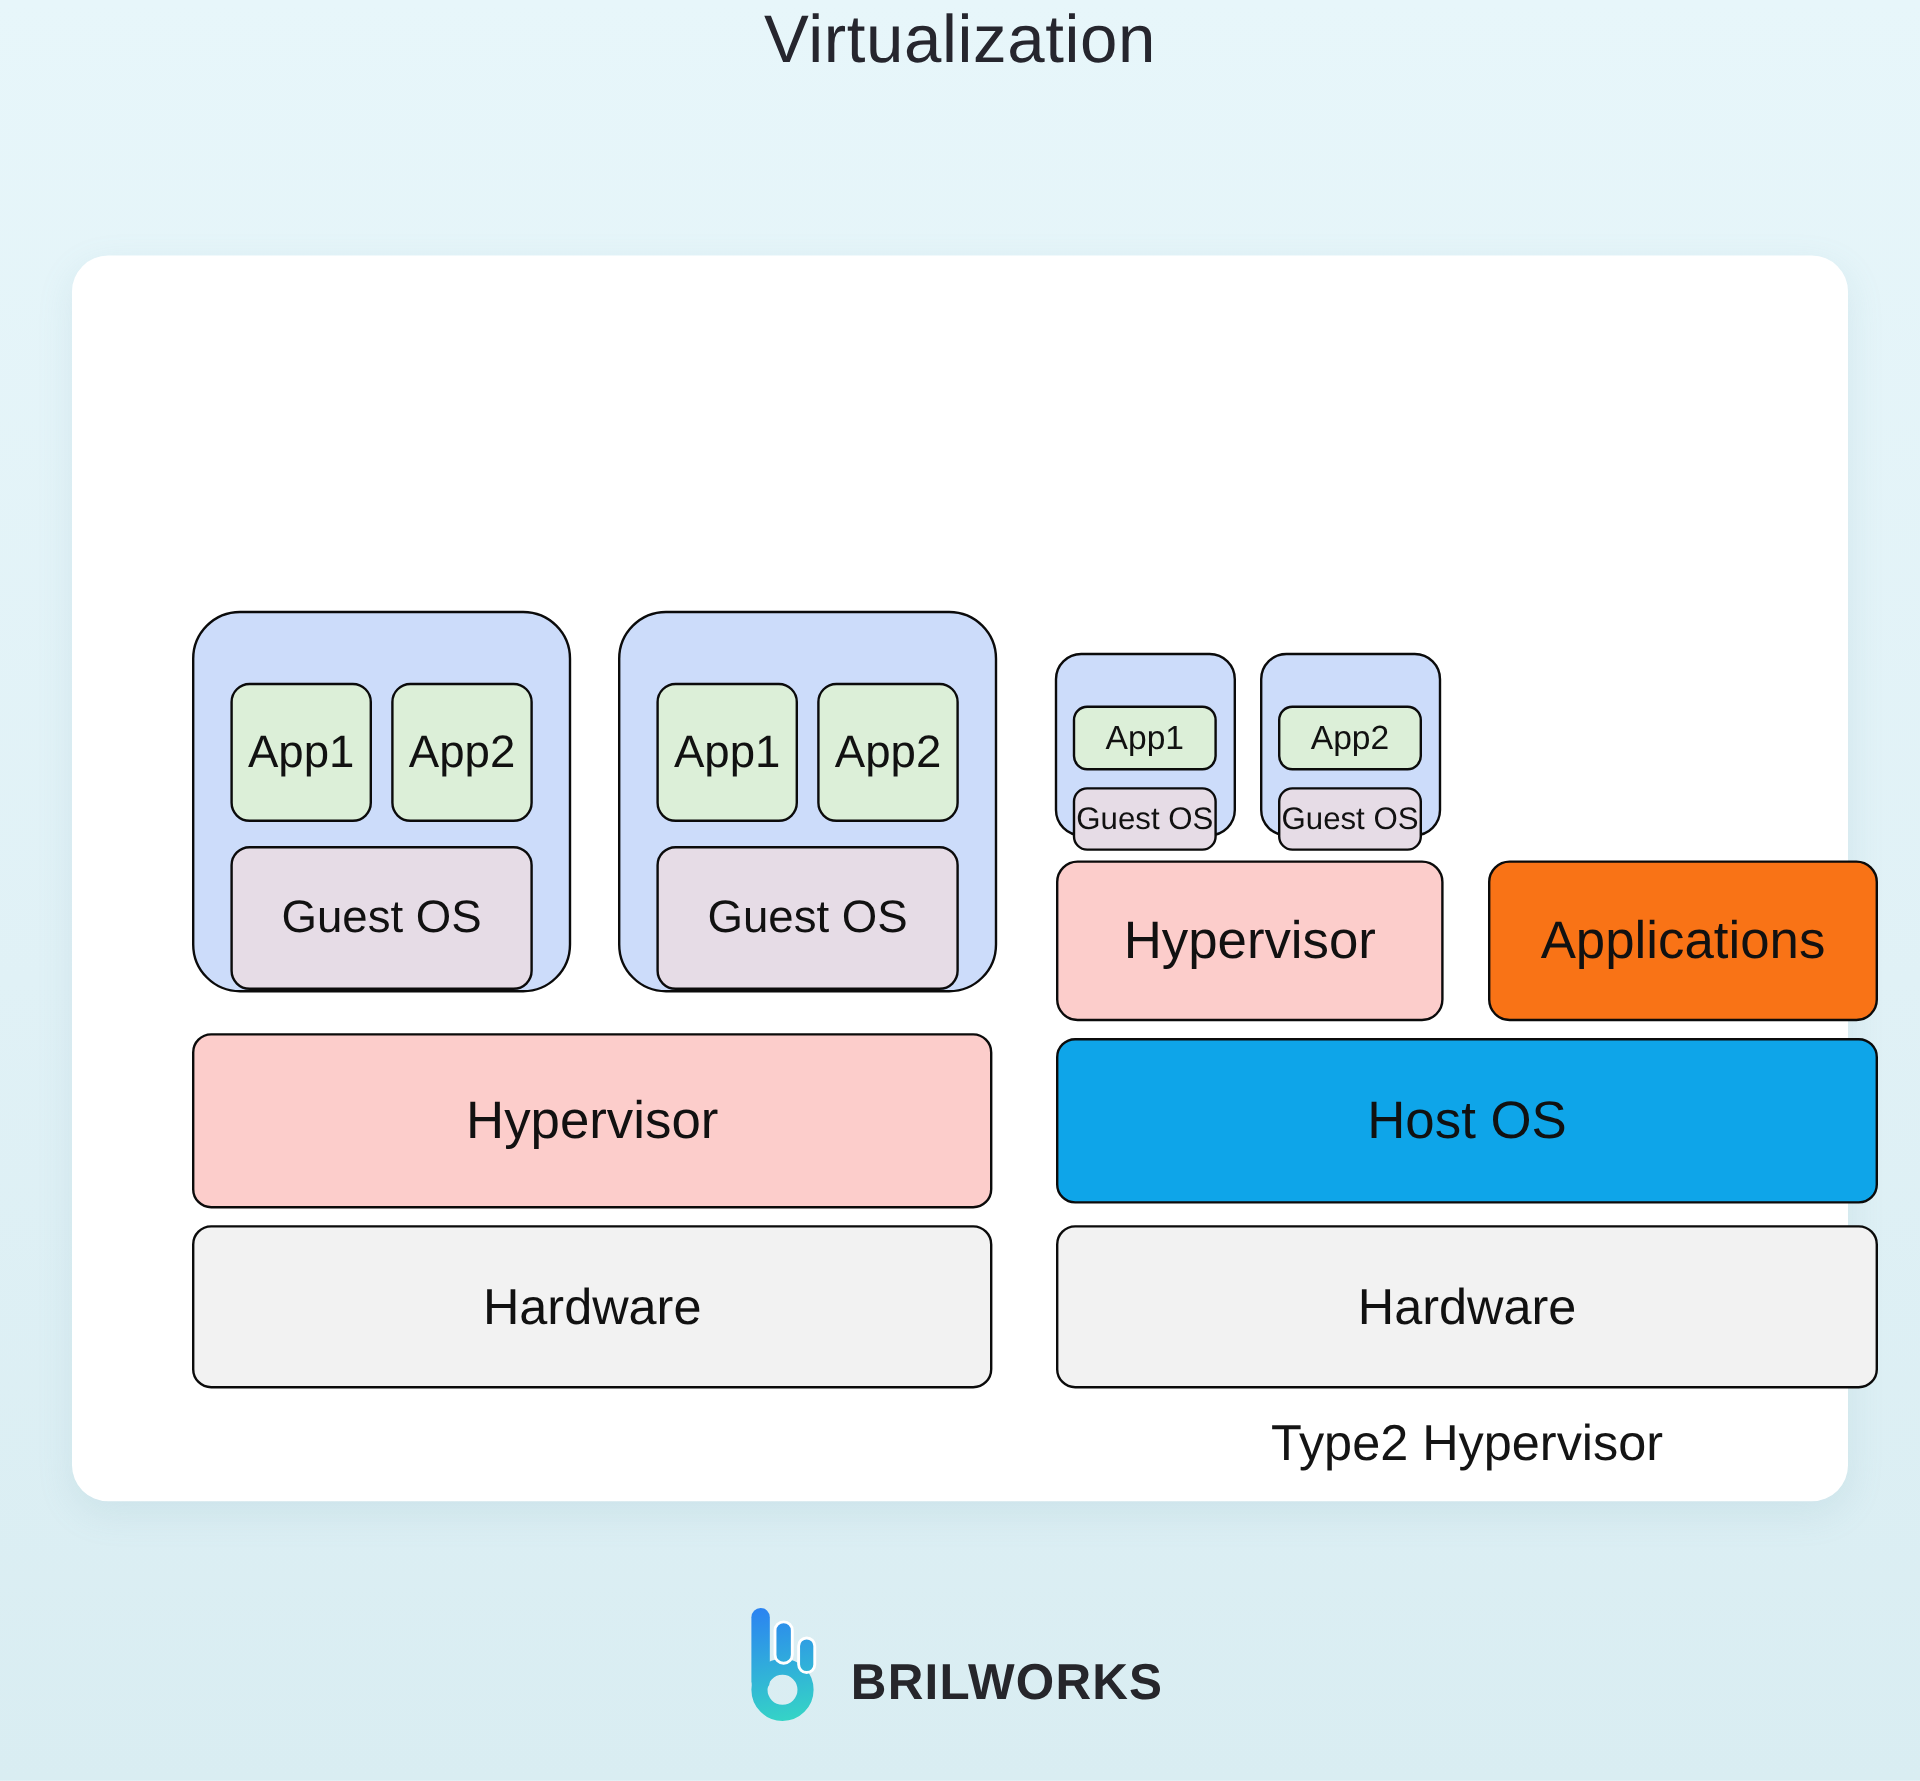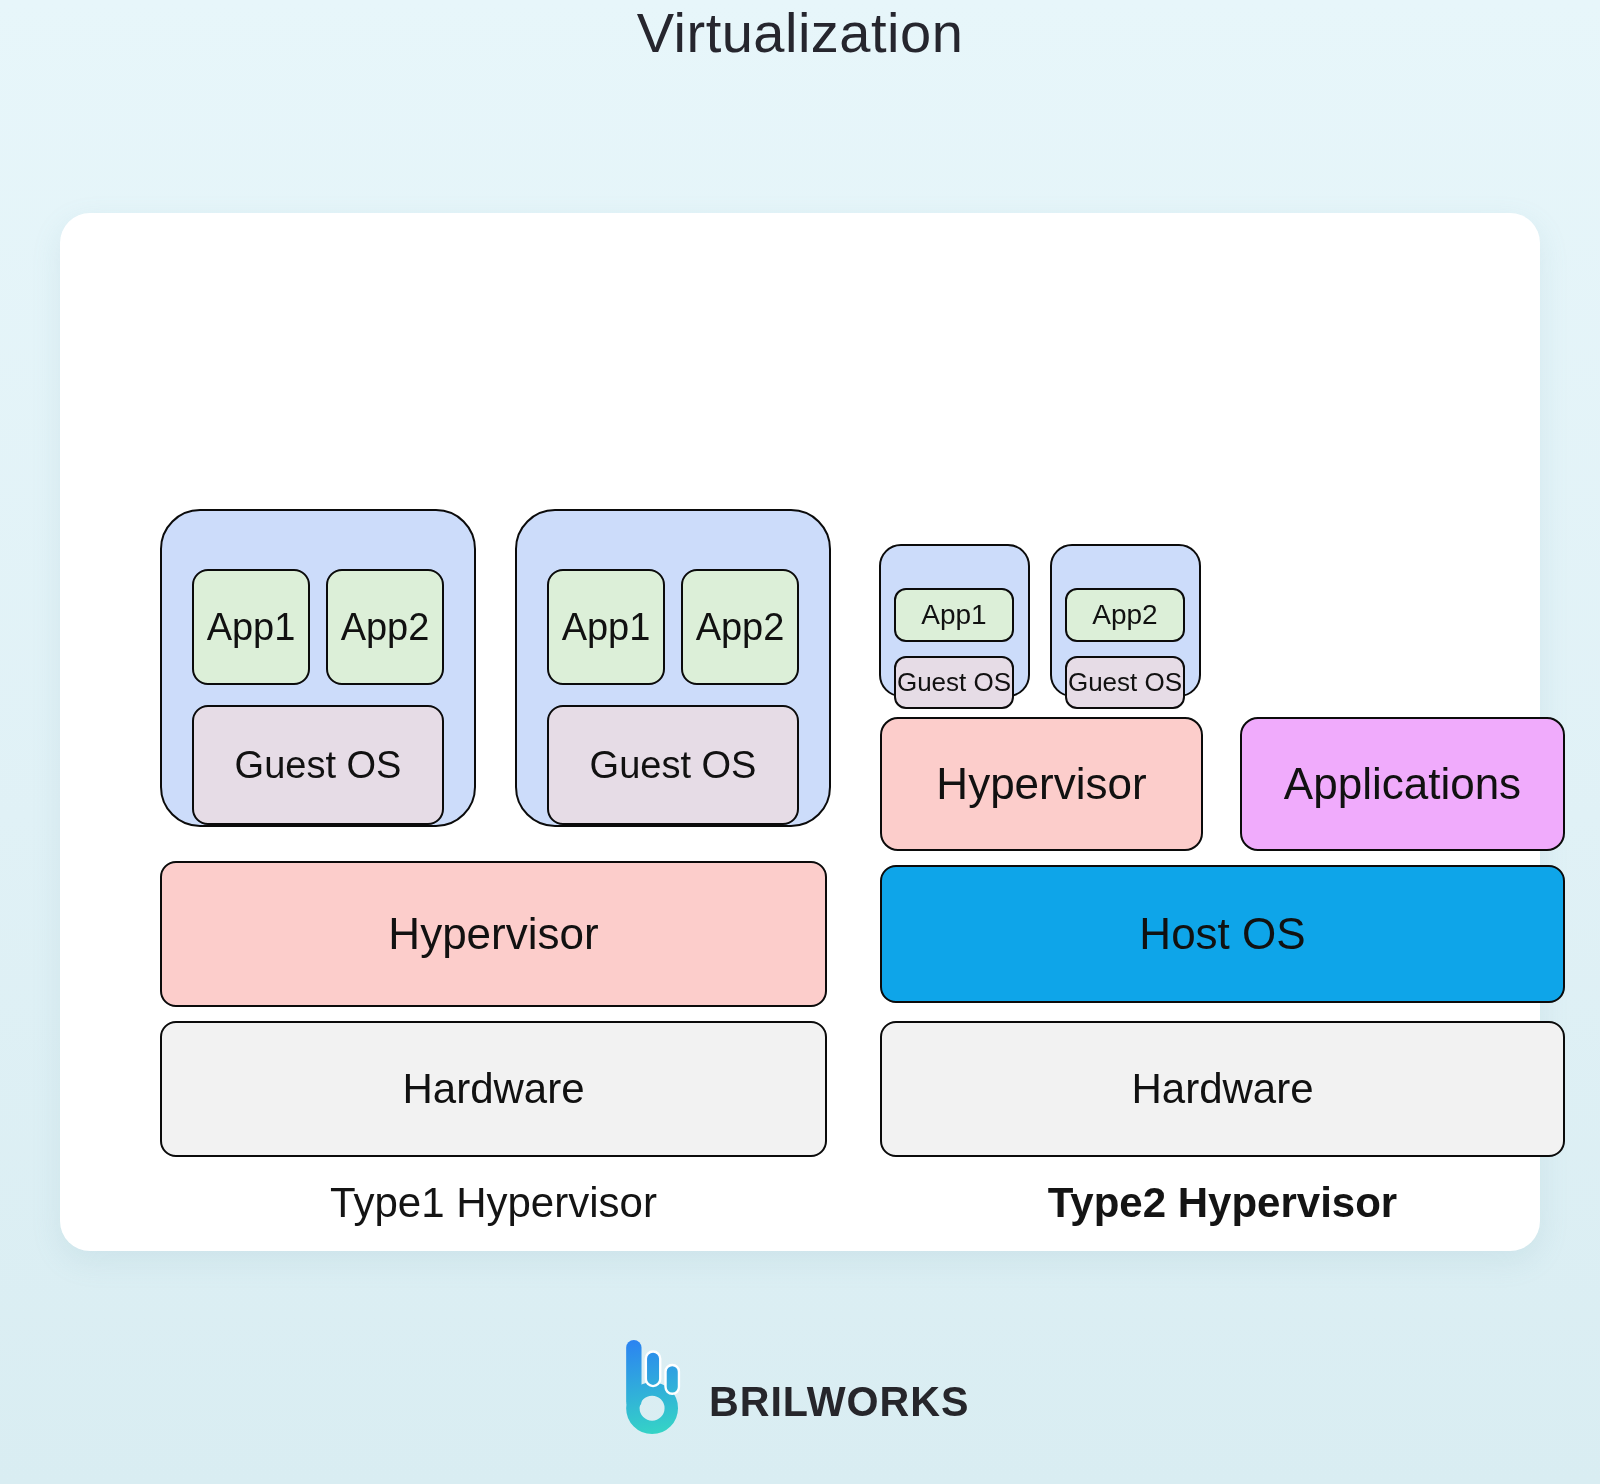--- a/index.html
+++ b/index.html
@@ -37,30 +37,30 @@
   .vm .guest{left:30px;top:166px;width:252px;height:120px;background:#e6dce6;border-radius:16px;font-size:38px;}
   .hyp-l{left:100px;top:620px;width:667px;height:146px;background:#fccdcb;border-radius:16px;font-size:44px;}
   .hw-l{left:100px;top:780px;width:667px;height:136px;background:#f2f2f2;border-radius:16px;font-size:42px;}
   
   .svm{background:#ccdcfa;border-radius:22px;}
   .svm1{left:819px;top:303px;width:151px;height:153px;}
   .svm2{left:990px;top:303px;width:151px;height:153px;}
   .svm .sapp{left:13px;top:14px;width:120px;height:54px;background:#dcefd8;border-radius:12px;font-size:28px;}
   .svm .sguest{left:13px;top:82px;width:120px;height:53px;background:#e6dce6;border-radius:12px;font-size:26px;}
   .hyp-r{left:820px;top:476px;width:323px;height:134px;background:#fccdcb;border-radius:18px;font-size:44px;}
-  .apps-r{left:1180px;top:476px;width:325px;height:134px;background:#f0abfc;border-radius:18px;font-size:44px;}
+  .apps-r{left:1180px;top:476px;width:325px;height:134px;background:#f97316;border-radius:18px;font-size:44px;}
   .host{left:820px;top:624px;width:685px;height:138px;background:#0ea5e9;border-radius:16px;font-size:44px;}
   .hw-r{left:820px;top:780px;width:685px;height:136px;background:#f2f2f2;border-radius:16px;font-size:42px;}
   
   .col-label{
     position:absolute;top:966px;text-align:center;
     font-size:42px;color:#141414;
   }
   .col-label.t1{left:100px;width:667px;}
-  .col-label.t2{left:820px;width:685px;font-weight:bold;}
+  .col-label.t2{left:820px;width:685px;}
   
   .footer{
     position:absolute;left:0;top:1326px;width:100%;height:110px;
     display:flex;align-items:flex-end;justify-content:center;gap:26px;
   }
   .logo-icon{width:58px;height:96px;display:block;}
   .brand{
     font-size:42px;font-weight:bold;color:#26262b;
     letter-spacing:1px;padding-bottom:10px;
     transform:scaleX(0.98);transform-origin:left bottom;
@@ -98,21 +98,20 @@
     <div class="box svm svm2">
       <div class="box sapp">App2</div>
       <div class="box sguest">Guest OS</div>
     </div>
 
     <div class="box hyp-r">Hypervisor</div>
     <div class="box apps-r">Applications</div>
     <div class="box host">Host OS</div>
     <div class="box hw-r">Hardware</div>
 
-    <div class="col-label t1">Type1 Hypervisor</div>
     <div class="col-label t2">Type2 Hypervisor</div>
 
   </div>
 
   <div class="footer">
     <svg class="logo-icon" viewBox="0 0 58 100" xmlns="http://www.w3.org/2000/svg" aria-hidden="true">
       <defs>
         <linearGradient id="bgrad" x1="0" y1="0" x2="18" y2="100" gradientUnits="userSpaceOnUse">
           <stop offset="0" stop-color="#2b82f2"></stop>
           <stop offset="1" stop-color="#35d4c6"></stop>

